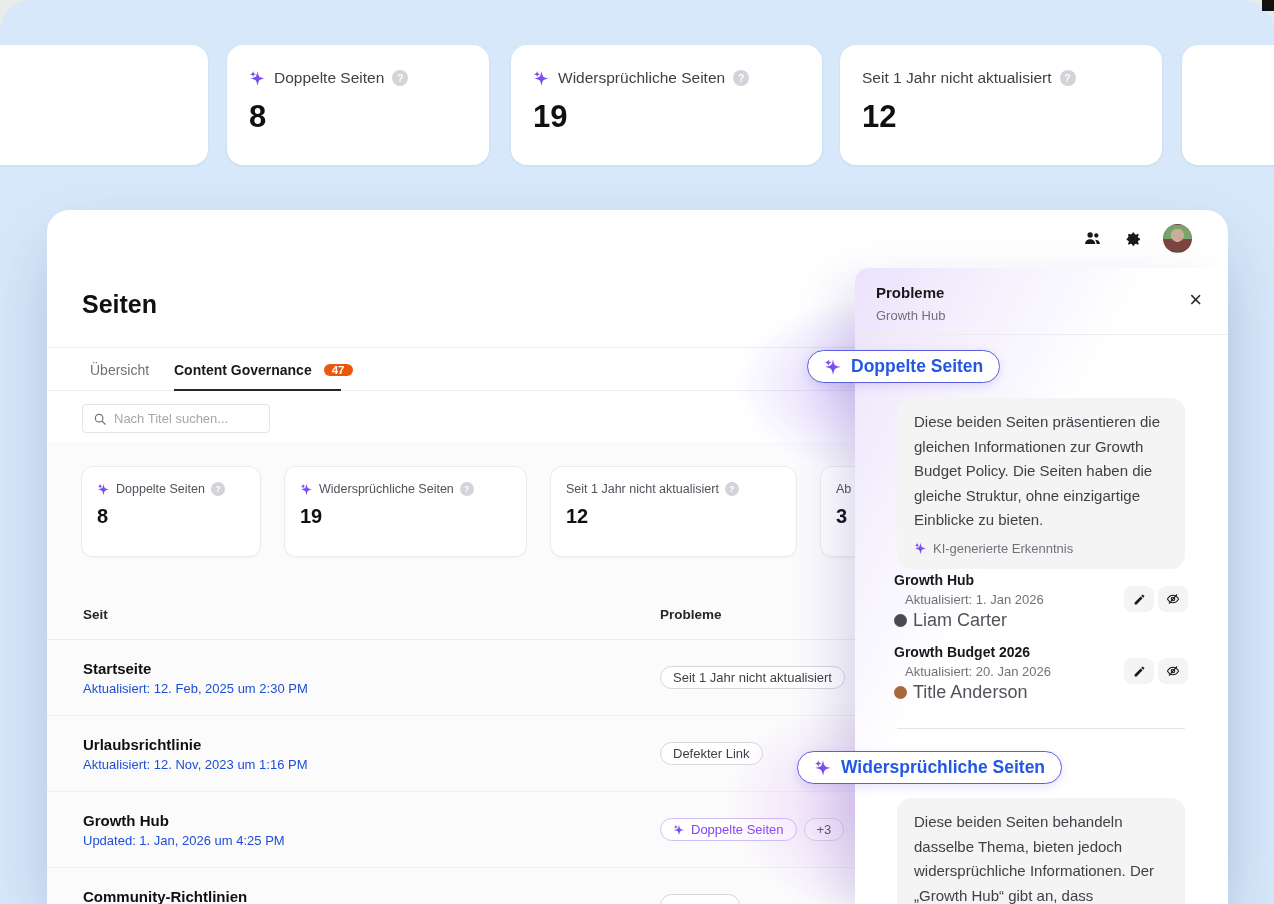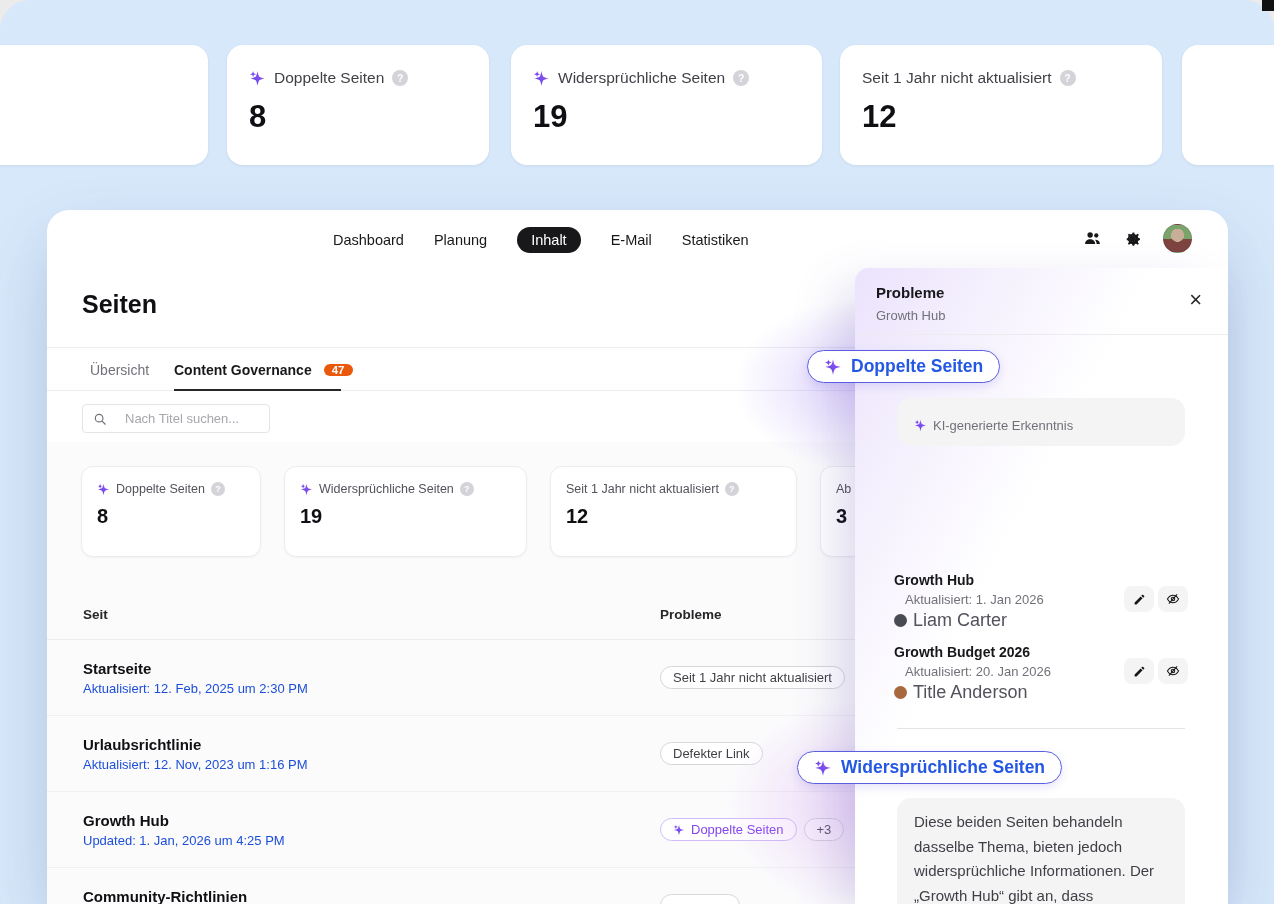--- a/index.html
+++ b/index.html
@@ -40,21 +40,21 @@
   .page-title { position:absolute; left:35px; top:80px; font-size:25px; line-height:28px; font-weight:700; color:#101014; }
 
   .tabs { position:absolute; left:0; right:0; top:137px; height:44px; border-top:1px solid #ececef; border-bottom:1px solid #ececef; }
   .tab { position:absolute; top:14px; font-size:14px; font-weight:500; color:#71717a; cursor:pointer; }
   .tab.t0 { left:43px; }
   .tab.t1 { left:127px; font-weight:700; color:#18181b; display:flex; align-items:center; gap:12px; }
   .tab-badge { background:#ea580c; color:#fff; font-size:11.5px; font-weight:700; border-radius:999px; padding:0 8px; }
   .tab-underline { position:absolute; left:127px; bottom:-1px; width:167px; height:2px; background:#27272a; }
 
   .search { position:absolute; left:35px; top:194px; width:188px; height:29px; border:1px solid #e4e4e7;
-            border-radius:4px; background:#fff; display:flex; align-items:center; gap:18px; padding:0 10px; }
+            border-radius:4px; background:#fff; display:flex; align-items:center; gap:7px; padding:0 10px; }
   .search input { border:none; outline:none; width:100%; font-size:13px; color:#3f3f46; background:transparent;
                   font-family:inherit; }
   .search input::placeholder { color:#a6a6ae; }
 
   .content-area { position:absolute; left:0; right:0; top:232px; bottom:0; background:#fbfbfc; }
 
   .stat-row { position:absolute; left:34px; top:24px; display:flex; gap:23px; }
   .scard { flex:none; background:#fff; border:1px solid #ececef; border-radius:12px; height:91px;
            padding:15px 15px; box-shadow:0 1px 2px rgba(20,30,60,.04); }
   .scard-head { display:flex; align-items:center; gap:6px; }
@@ -185,27 +185,20 @@
   <div class="tcard" style="left:840px; width:322px;">
     <div class="tcard-head">
       <span class="tcard-label">Seit 1 Jahr nicht aktualisiert</span>
       <span class="help">?</span>
     </div>
     <div class="tcard-value">12</div>
   </div>
   <div class="tcard" style="left:1182px; width:160px;"></div>
 
   <div class="window">
-    <div class="nav">
-      <span class="nav-item">Dashboard</span>
-      <span class="nav-item">Planung</span>
-      <span class="nav-item active">Inhalt</span>
-      <span class="nav-item">E-Mail</span>
-      <span class="nav-item">Statistiken</span>
-    </div>
     <div class="nav-right">
       <span class="icon-btn">
           <svg width="19" height="19">
             <use href="#users"></use>
           </svg>
         </span>
       <span class="icon-btn">
           <svg width="19" height="19">
             <use href="#gear"></use>
           </svg>
@@ -334,20 +327,21 @@
     <div class="callout callout1">
       <span class="spark">
           <svg width="18" height="18">
             <use href="#sparkle"></use>
           </svg>
         </span>
       <span>Doppelte Seiten</span>
     </div>
 
     <div class="insight insight1">
+      <div class="insight-text">Diese beiden Seiten präsentieren die gleichen Informationen zur Growth Budget Policy. Die Seiten haben die gleiche Struktur, ohne einzigartige Einblicke zu bieten.</div>
       <div class="insight-src">
         <span class="spark">
             <svg width="13" height="13">
               <use href="#sparkle"></use>
             </svg>
           </span>
         <span>KI-generierte Erkenntnis</span>
       </div>
     </div>
 

